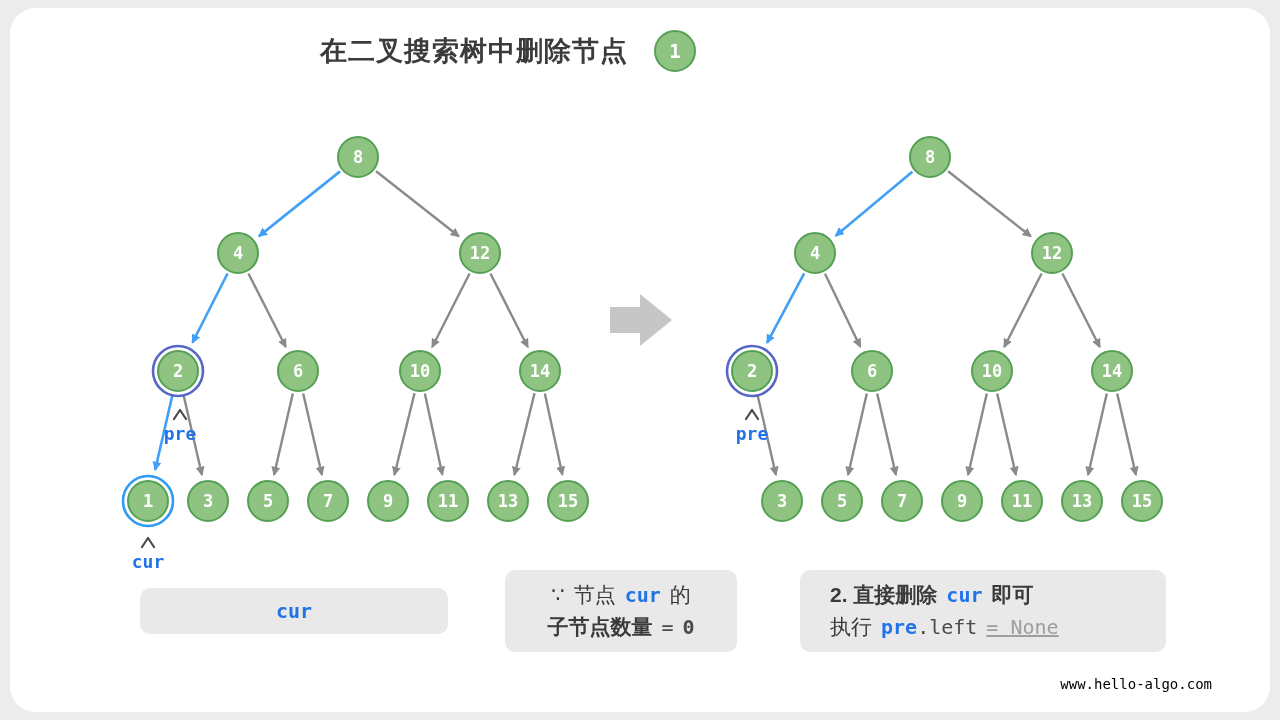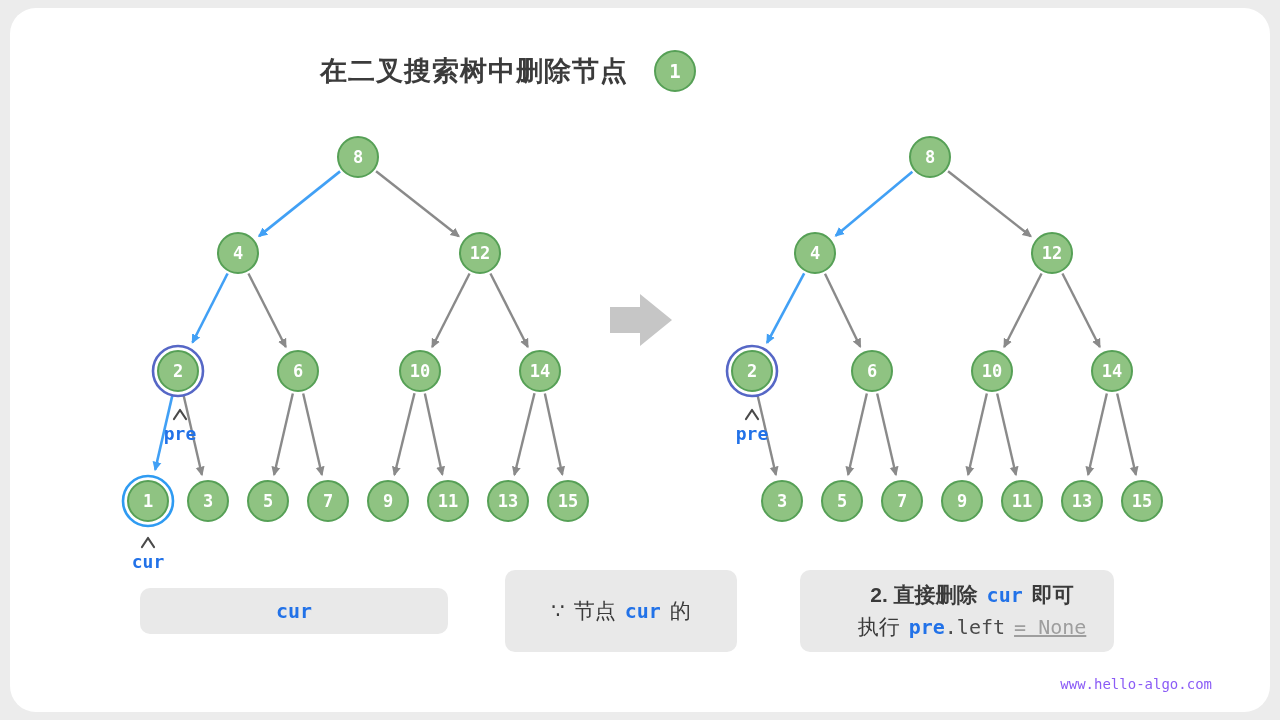--- a/index.html
+++ b/index.html
@@ -5,21 +5,21 @@
   * { margin: 0; padding: 0; box-sizing: border-box; }
   html, body { width: 1280px; height: 720px; overflow: hidden; }
   body { font-family: "Liberation Sans", sans-serif; }
 
   .stage { position: relative; width: 1280px; height: 720px; background: #ECECEC; }
   .card  { position: absolute; left: 10px; top: 8px; right: 10px; bottom: 8px;
            background: #FFFFFF; border-radius: 26px; }
 
   
   .header { position: absolute; left: 0; top: 30px; width: 1016px;
-            display: flex; align-items: center; justify-content: center; gap: 26px; margin-top: 20px; }
+            display: flex; align-items: center; justify-content: center; gap: 26px; }
   .title  { font-size: 27px; font-weight: bold; color: #3B3B3B; letter-spacing: 1px; }
   .badge  { width: 42px; height: 42px; border-radius: 50%;
             background: var(--node_fill); border: 2.5px solid var(--node_border);
             display: flex; align-items: center; justify-content: center; }
   .badge span { color: #FFFFFF; font-weight: bold; font-size: 19px;
                 font-family: "DejaVu Sans Mono", monospace; }
 
   
   #diagram { position: absolute; left: 0; top: 0; width: 1280px; height: 720px; }
   .node-circle { fill: var(--node_fill); stroke: var(--node_border); stroke-width: 2; }
@@ -43,25 +43,25 @@
   .line { display: flex; align-items: baseline; gap: 9px; line-height: 31px; }
   .b { font-weight: bold; }
   .code { font-family: "DejaVu Sans Mono", monospace; font-size: 20px; }
   .code.blue { color: var(--label_blue); font-weight: bold; }
   .code.dark { color: #4A4A4A; }
   .code.gray { color: var(--code_gray); text-decoration: underline; }
   .nogap { display: flex; gap: 0; }
 
   #cap1 { left: 140px; top: 588px; width: 308px; height: 46px; align-items: center; }
   #cap2 { left: 505px; top: 570px; width: 232px; height: 82px; align-items: center; }
-  #cap3 { left: 800px; top: 570px; width: 314px; height: 82px; padding-left: 30px; align-items: center; }
+  #cap3 { left: 800px; top: 570px; width: 366px; height: 82px; padding-left: 30px; }
   #cap3 .indent { }
 
   .watermark { position: absolute; right: 68px; top: 676px; font-size: 14px;
-               color: #8b5cf6; font-family: "DejaVu Sans Mono", monospace; }
+               color: #000000; font-family: "DejaVu Sans Mono", monospace; }
 </style>
 </head>
 <body>
 
 <div class="stage">
   <div class="card"></div>
 
   <div class="header">
     <span class="title">在二叉搜索树中删除节点</span>
     <span class="badge">
@@ -243,20 +243,25 @@
     </div>
   </div>
 
   <div class="caption" id="cap2">
     <div class="line">
       <span>∵</span>
       <span>节点</span>
       <span class="code blue">cur</span>
       <span>的</span>
     </div>
+    <div class="line">
+      <span class="b">子节点数量</span>
+      <span class="code dark">=</span>
+      <span class="code dark b">0</span>
+    </div>
   </div>
 
   <div class="caption" id="cap3">
     <div class="line">
       <span class="b">2. 直接删除</span>
       <span class="code blue">cur</span>
       <span class="b">即可</span>
     </div>
     <div class="line indent">
       <span>执行</span>

